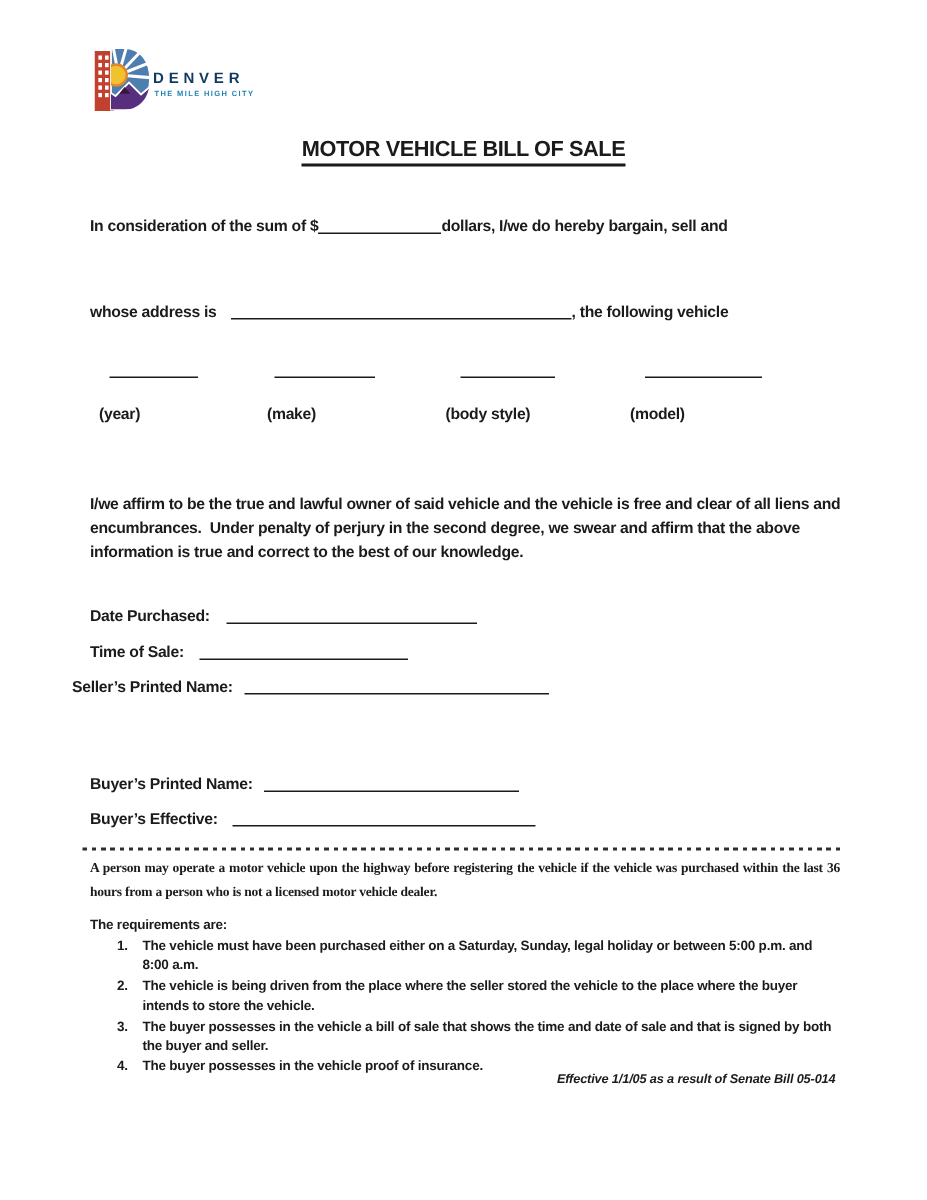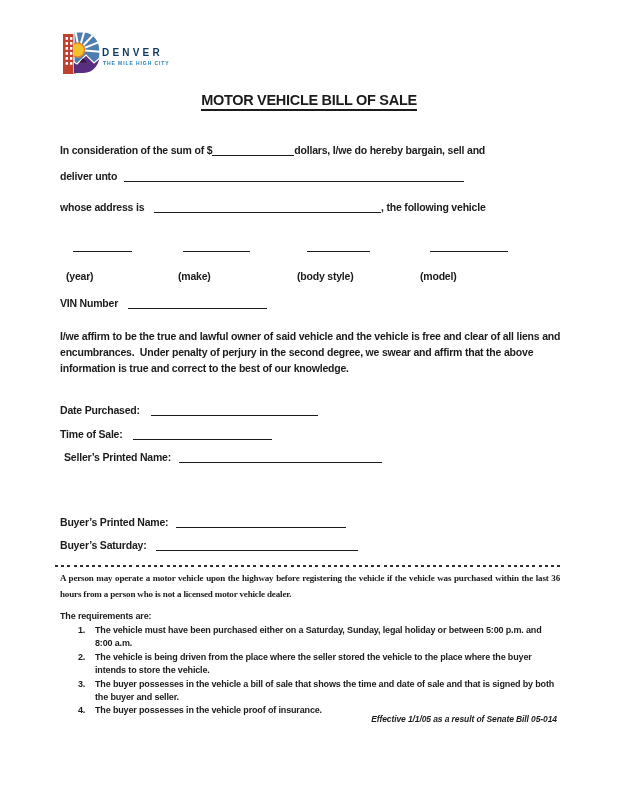--- a/index.html
+++ b/index.html
@@ -90,65 +90,57 @@
   </div>
 
   <div class="title abs" style="left:0;top:91px;">
     <span>MOTOR VEHICLE BILL OF SALE</span>
   </div>
 
   <div class="t abs" style="left:60px;top:144px;">
     <span>In consideration of the sum of $</span><span class="blank" style="width:82px;"></span><span>dollars, I/we do hereby bargain, sell and</span>
   </div>
 
-  <div class="t abs" style="left:60px;top:170px;">
-    <span>deliver unto</span>
-    <span class="blank" style="width:340px;margin-left:4px;"></span>
-  </div>
 
   <div class="t abs" style="left:60px;top:201px;">
     <span>whose address is</span>
     <span class="blank" style="width:227px;margin-left:7px;"></span><span>,  the following vehicle</span>
   </div>
 
   <div class="vline" style="left:73px;top:251px;width:59px;"></div>
   <div class="vline" style="left:183px;top:251px;width:67px;"></div>
   <div class="vline" style="left:307px;top:251px;width:63px;"></div>
   <div class="vline" style="left:430px;top:251px;width:78px;"></div>
 
   <div class="vlabel" style="left:66px;top:270px;width:60px;">(year)</div>
   <div class="vlabel" style="left:178px;top:270px;width:65px;">(make)</div>
   <div class="vlabel" style="left:297px;top:270px;width:83px;">(body style)</div>
   <div class="vlabel" style="left:420px;top:270px;width:70px;">(model)</div>
 
-  <div class="t abs" style="left:60px;top:297px;">
-    <span>VIN Number</span>
-    <span class="blank" style="width:139px;margin-left:7px;"></span>
-  </div>
 
   <div class="para abs" style="left:60px;top:328px;width:505px;">I/we affirm to be the true and lawful owner of said vehicle and the vehicle is free and clear of all liens and encumbrances.  Under penalty of perjury in the second degree, we swear and affirm that the above information is true and correct to the best of our knowledge.</div>
 
   <div class="t abs" style="left:60px;top:404px;">
     <span>Date Purchased:</span>
     <span class="blank" style="width:167px;margin-left:8px;"></span>
   </div>
   <div class="t abs" style="left:60px;top:428px;">
     <span>Time of Sale:</span>
     <span class="blank" style="width:139px;margin-left:8px;"></span>
   </div>
-  <div class="t abs" style="left:64px;top:451px;">
+  <div class="t abs" style="left:48px;top:451px;">
     <span>Seller’s Printed Name:</span>
     <span class="blank" style="width:203px;margin-left:5px;"></span>
   </div>
   <div class="t abs" style="left:60px;top:516px;">
     <span>Buyer’s Printed Name:</span>
     <span class="blank" style="width:170px;margin-left:5px;"></span>
   </div>
   <div class="t abs" style="left:60px;top:539px;">
-    <span>Buyer’s Saturday:</span>
+    <span>Buyer’s Effective:</span>
     <span class="blank" style="width:202px;margin-left:7px;"></span>
   </div>
 
   <div class="dashed abs" style="left:55px;top:565px;width:505px;"></div>
 
   <div class="small notice abs" style="left:60px;top:571px;width:500px;">A person may operate a motor vehicle upon the highway before registering the vehicle if the vehicle was purchased within the last 36 hours from a person who is not a licensed motor vehicle dealer.</div>
 
   <div class="req-head abs" style="left:60px;top:610px;">The requirements are:</div>
 
   <div class="req-list abs" style="left:78px;top:624px;width:482px;">

